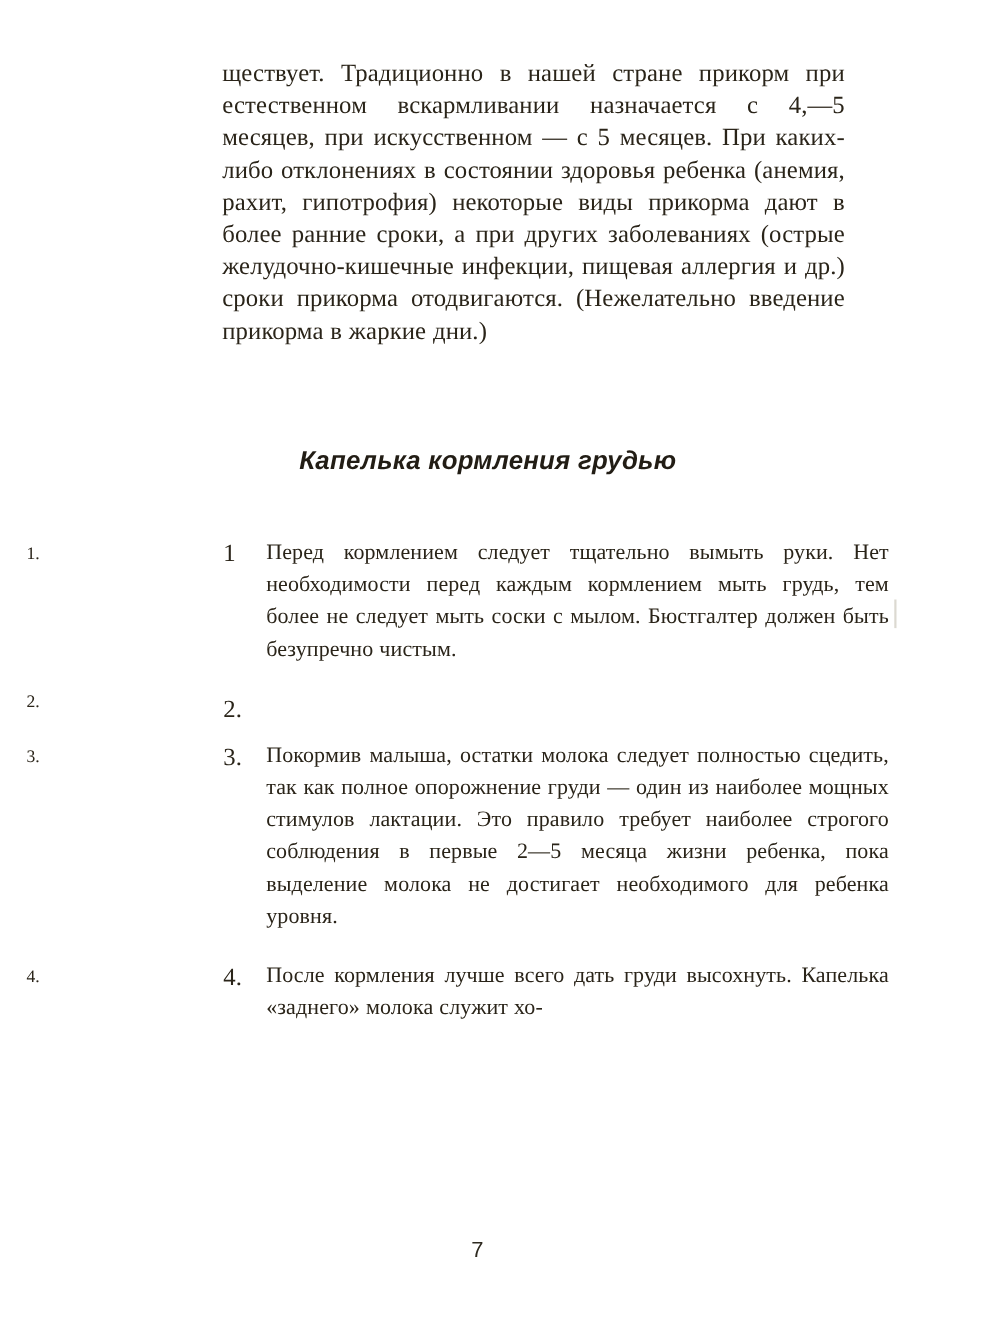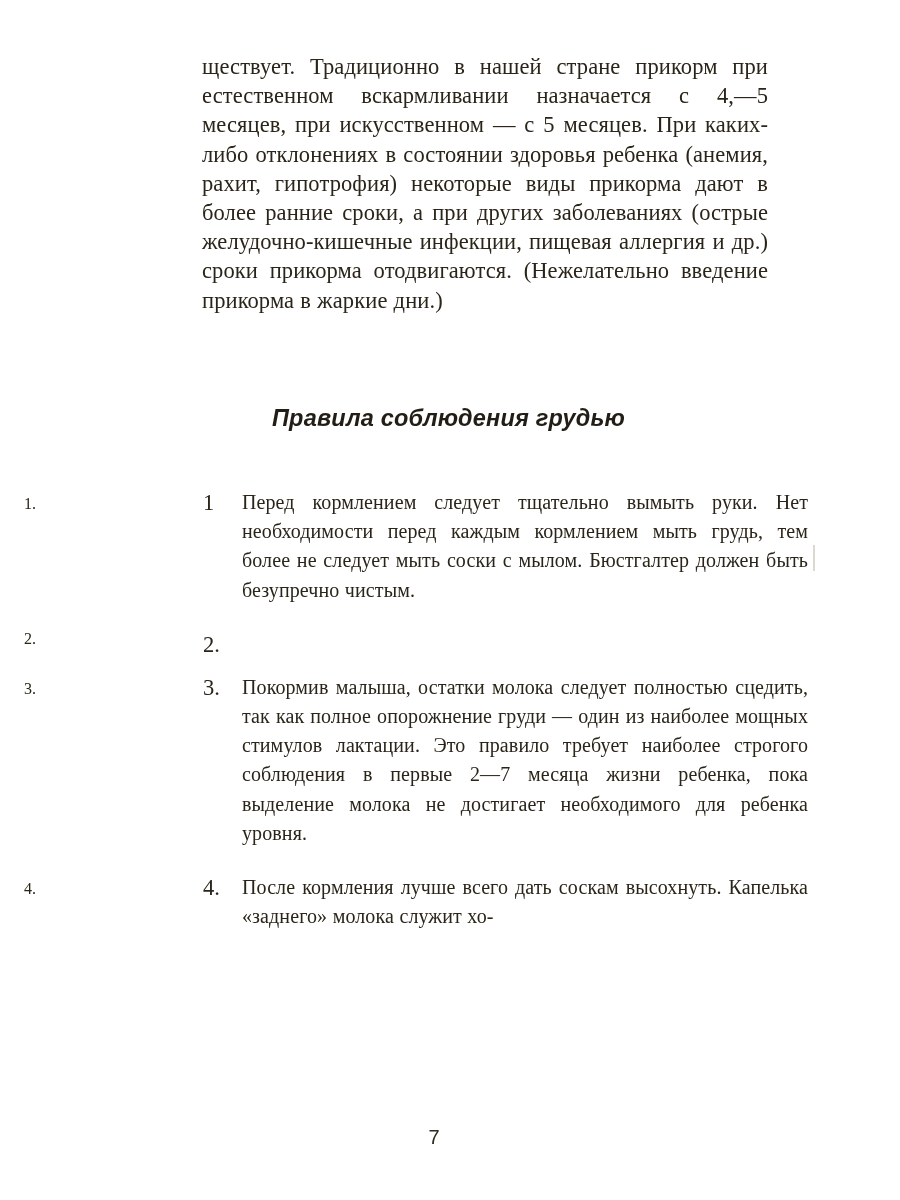--- a/index.html
+++ b/index.html
@@ -120,41 +120,41 @@
 </style>
 </head>
 <body>
 
 <div class="page">
 
   <div class="column">
     <p class="body-par">ществует. Традиционно в нашей стране прикорм при естественном вскармливании назначается с 4,—5 месяцев, при искусственном — с 5 месяцев. При каких-либо отклонениях в состоянии здоровья ребенка (анемия, рахит, гипотрофия) некоторые виды прикорма дают в более ранние сроки, а при других заболеваниях (острые желудочно-кишечные инфекции, пищевая аллергия и др.) сроки прикорма отодвигаются. (Нежелательно введение прикорма в жаркие дни.)</p>
   </div>
 
-  <h2 class="section-heading">Правила соблюдения грудью</h2>
+  <h2 class="section-heading">Капелька кормления грудью</h2>
 
   <ol class="rules-list">
 
     <li class="rule-item">
       <span class="rule-marker">1</span>
       <p class="rule-text">Перед кормлением следует тщательно вымыть руки. Нет необходимости перед каждым кормлением мыть грудь, тем более не следует мыть соски с мылом. Бюстгалтер должен быть безупречно чистым.</p>
     </li>
 
     <li class="rule-item">
       <span class="rule-marker">2.</span>
     </li>
 
     <li class="rule-item">
       <span class="rule-marker">3.</span>
-      <p class="rule-text">Покормив малыша, остатки молока следует полностью сцедить, так как полное опорожнение груди — один из наиболее мощных стимулов лактации. Это правило требует наиболее строгого соблюдения в первые 2—7 месяца жизни ребенка, пока выделение молока не достигает необходимого для ребенка уровня.</p>
+      <p class="rule-text">Покормив малыша, остатки молока следует полностью сцедить, так как полное опорожнение груди — один из наиболее мощных стимулов лактации. Это правило требует наиболее строгого соблюдения в первые 2—5 месяца жизни ребенка, пока выделение молока не достигает необходимого для ребенка уровня.</p>
     </li>
 
     <li class="rule-item is-clipped">
       <span class="rule-marker">4.</span>
-      <p class="rule-text">После кормления лучше всего дать соскам высохнуть. Капелька «заднего» молока служит хо-</p>
+      <p class="rule-text">После кормления лучше всего дать груди высохнуть. Капелька «заднего» молока служит хо-</p>
     </li>
 
   </ol>
 
   <div class="folio">7</div>
 
   <div class="scan-speck" style="left:813px; top:545px; width:2px; height:26px;"></div>
 
 </div>
 

